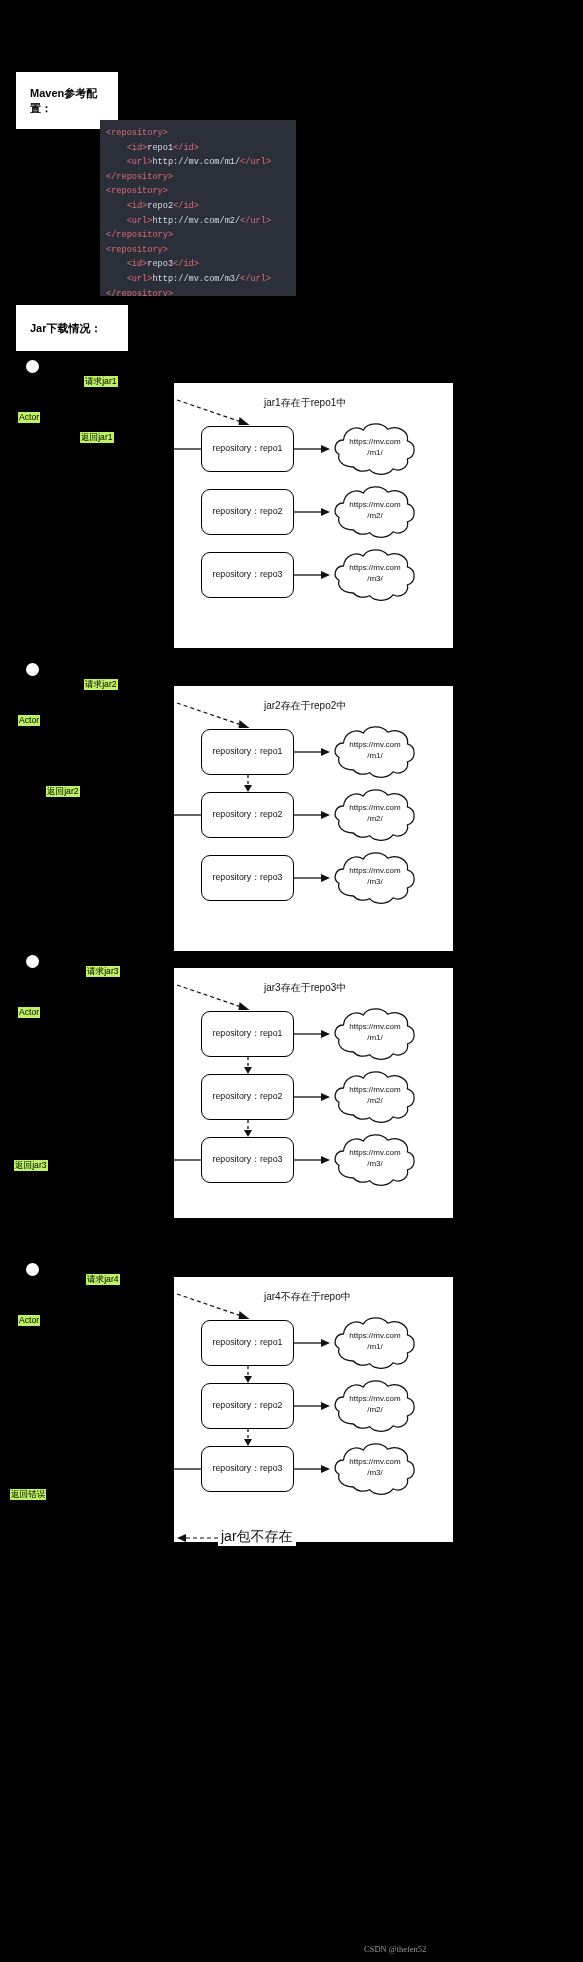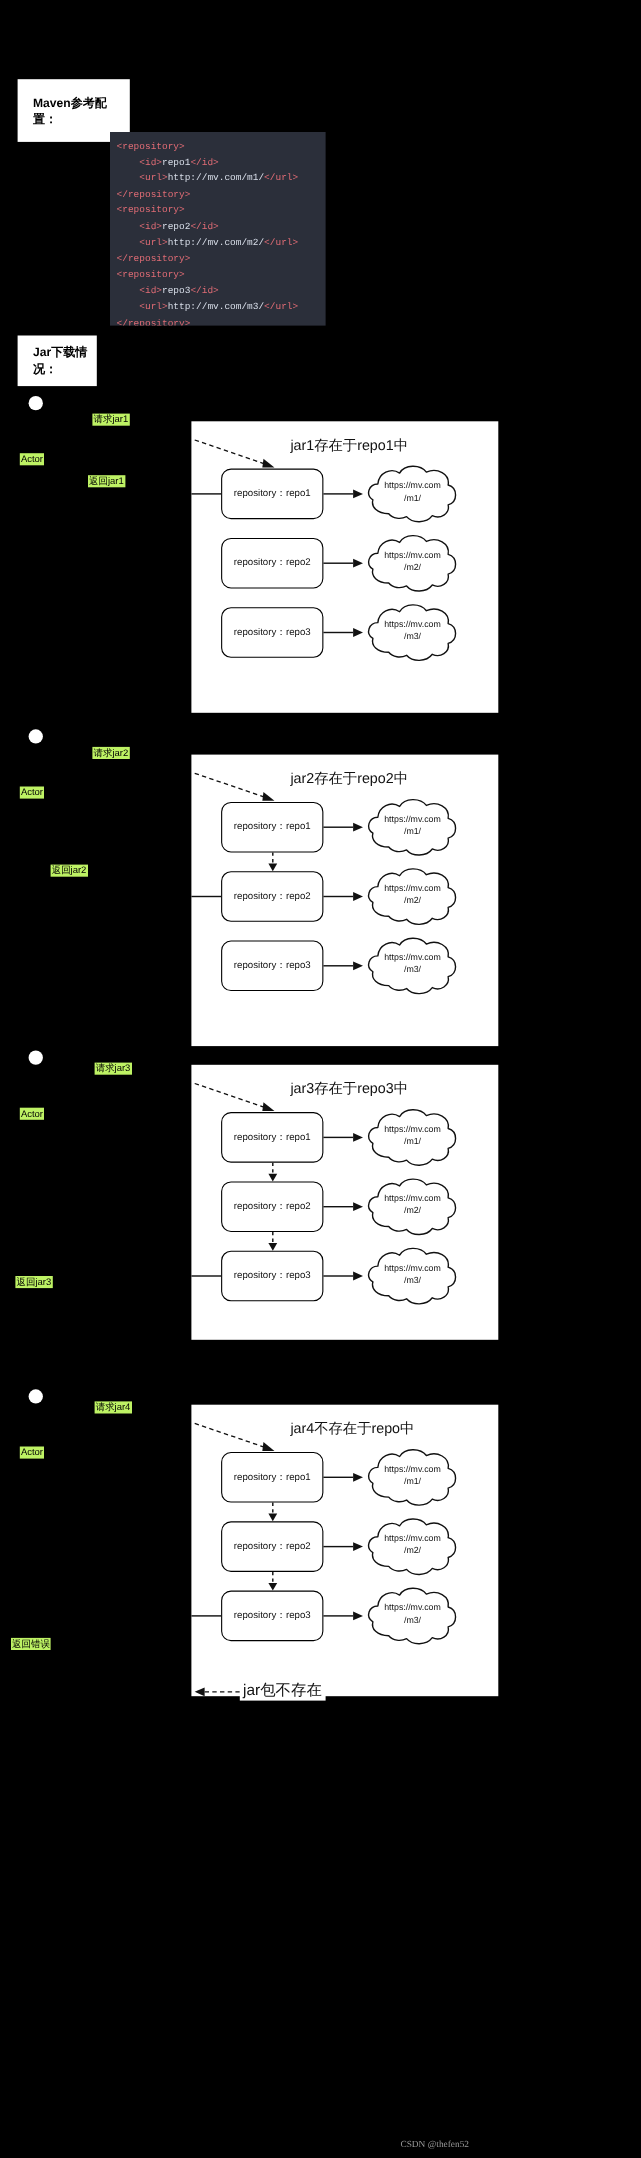--- a/index.html
+++ b/index.html
@@ -32,21 +32,21 @@
   .tag{color:#e06c75;}
   .txt{color:#d8dee9;}
 
   
   .panel{
     background:#ffffff;
     box-sizing:border-box;
   }
   .panel-title{
     position:absolute;
-    font-size:13px;color:#111;
+    font-size:10px;color:#111;
     white-space:nowrap;
   }
   .repobox{
     position:absolute;
     border:1.2px solid #000;border-radius:9px;
     background:#fff;
     display:flex;align-items:center;justify-content:center;
     font-size:8.8px;color:#111;
     box-sizing:border-box;
     white-space:nowrap;
@@ -83,21 +83,21 @@
 </style>
 </head>
 <body>
 
 <div class="titlebox abs" style="left:16px;top:72px;width:102px;height:57px;">
   <span>Maven参考配置：</span>
 </div>
 
 <div class="codeblock abs" id="codeblock" style="left:100px;top:120px;width:196px;height:176px;"><div><span class="tag">&lt;repository&gt;</span></div><div><span class="txt">    </span><span class="tag">&lt;id&gt;</span><span class="txt">repo1</span><span class="tag">&lt;/id&gt;</span></div><div><span class="txt">    </span><span class="tag">&lt;url&gt;</span><span class="txt">http://mv.com/m1/</span><span class="tag">&lt;/url&gt;</span></div><div><span class="tag">&lt;/repository&gt;</span></div><div><span class="tag">&lt;repository&gt;</span></div><div><span class="txt">    </span><span class="tag">&lt;id&gt;</span><span class="txt">repo2</span><span class="tag">&lt;/id&gt;</span></div><div><span class="txt">    </span><span class="tag">&lt;url&gt;</span><span class="txt">http://mv.com/m2/</span><span class="tag">&lt;/url&gt;</span></div><div><span class="tag">&lt;/repository&gt;</span></div><div><span class="tag">&lt;repository&gt;</span></div><div><span class="txt">    </span><span class="tag">&lt;id&gt;</span><span class="txt">repo3</span><span class="tag">&lt;/id&gt;</span></div><div><span class="txt">    </span><span class="tag">&lt;url&gt;</span><span class="txt">http://mv.com/m3/</span><span class="tag">&lt;/url&gt;</span></div><div><span class="tag">&lt;/repository&gt;</span></div></div>
 
-<div class="titlebox abs" style="left:16px;top:305px;width:72px;height:46px;">
+<div class="titlebox abs" style="left:16px;top:305px;width:112px;height:46px;">
   <span>Jar下载情况：</span>
 </div>
 
 <div id="scenarios">
     <div>
       <div class="panel abs" style="left: 174px; top: 383px; width: 279px; height: 265px;"></div>
       <div class="panel-title" style="left: 264px; top: 396px;">jar1存在于repo1中</div>
       <div class="repobox" style="left: 201px; top: 426px; width: 93px; height: 46px;">repository：repo1</div>
       <div class="cloudsvg abs" style="left: 330px; top: 420px; width: 90px; height: 58px;">
         <svg width="90" height="58" viewBox="0 0 100 64">

